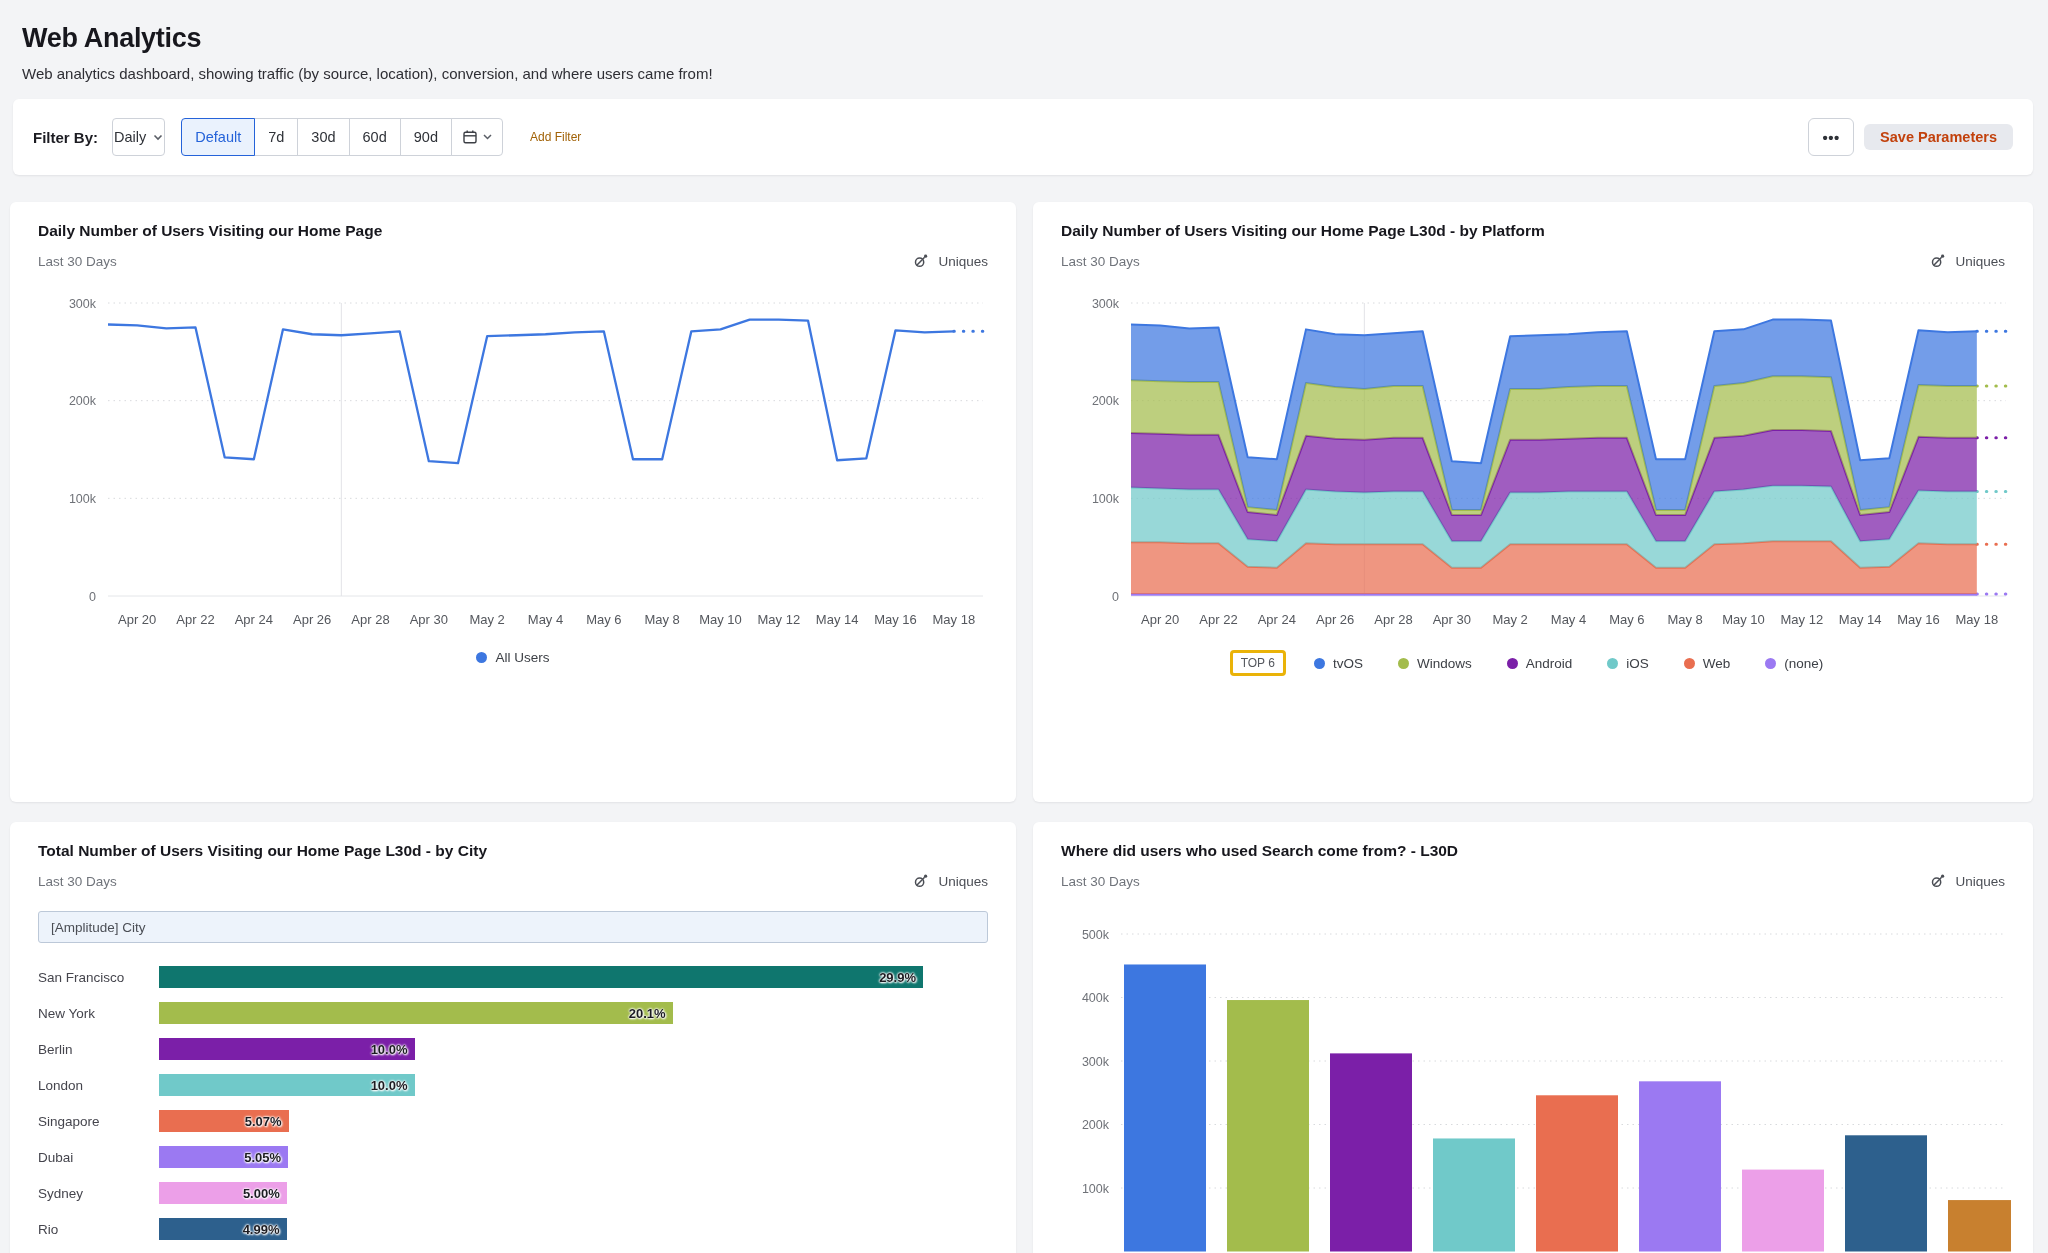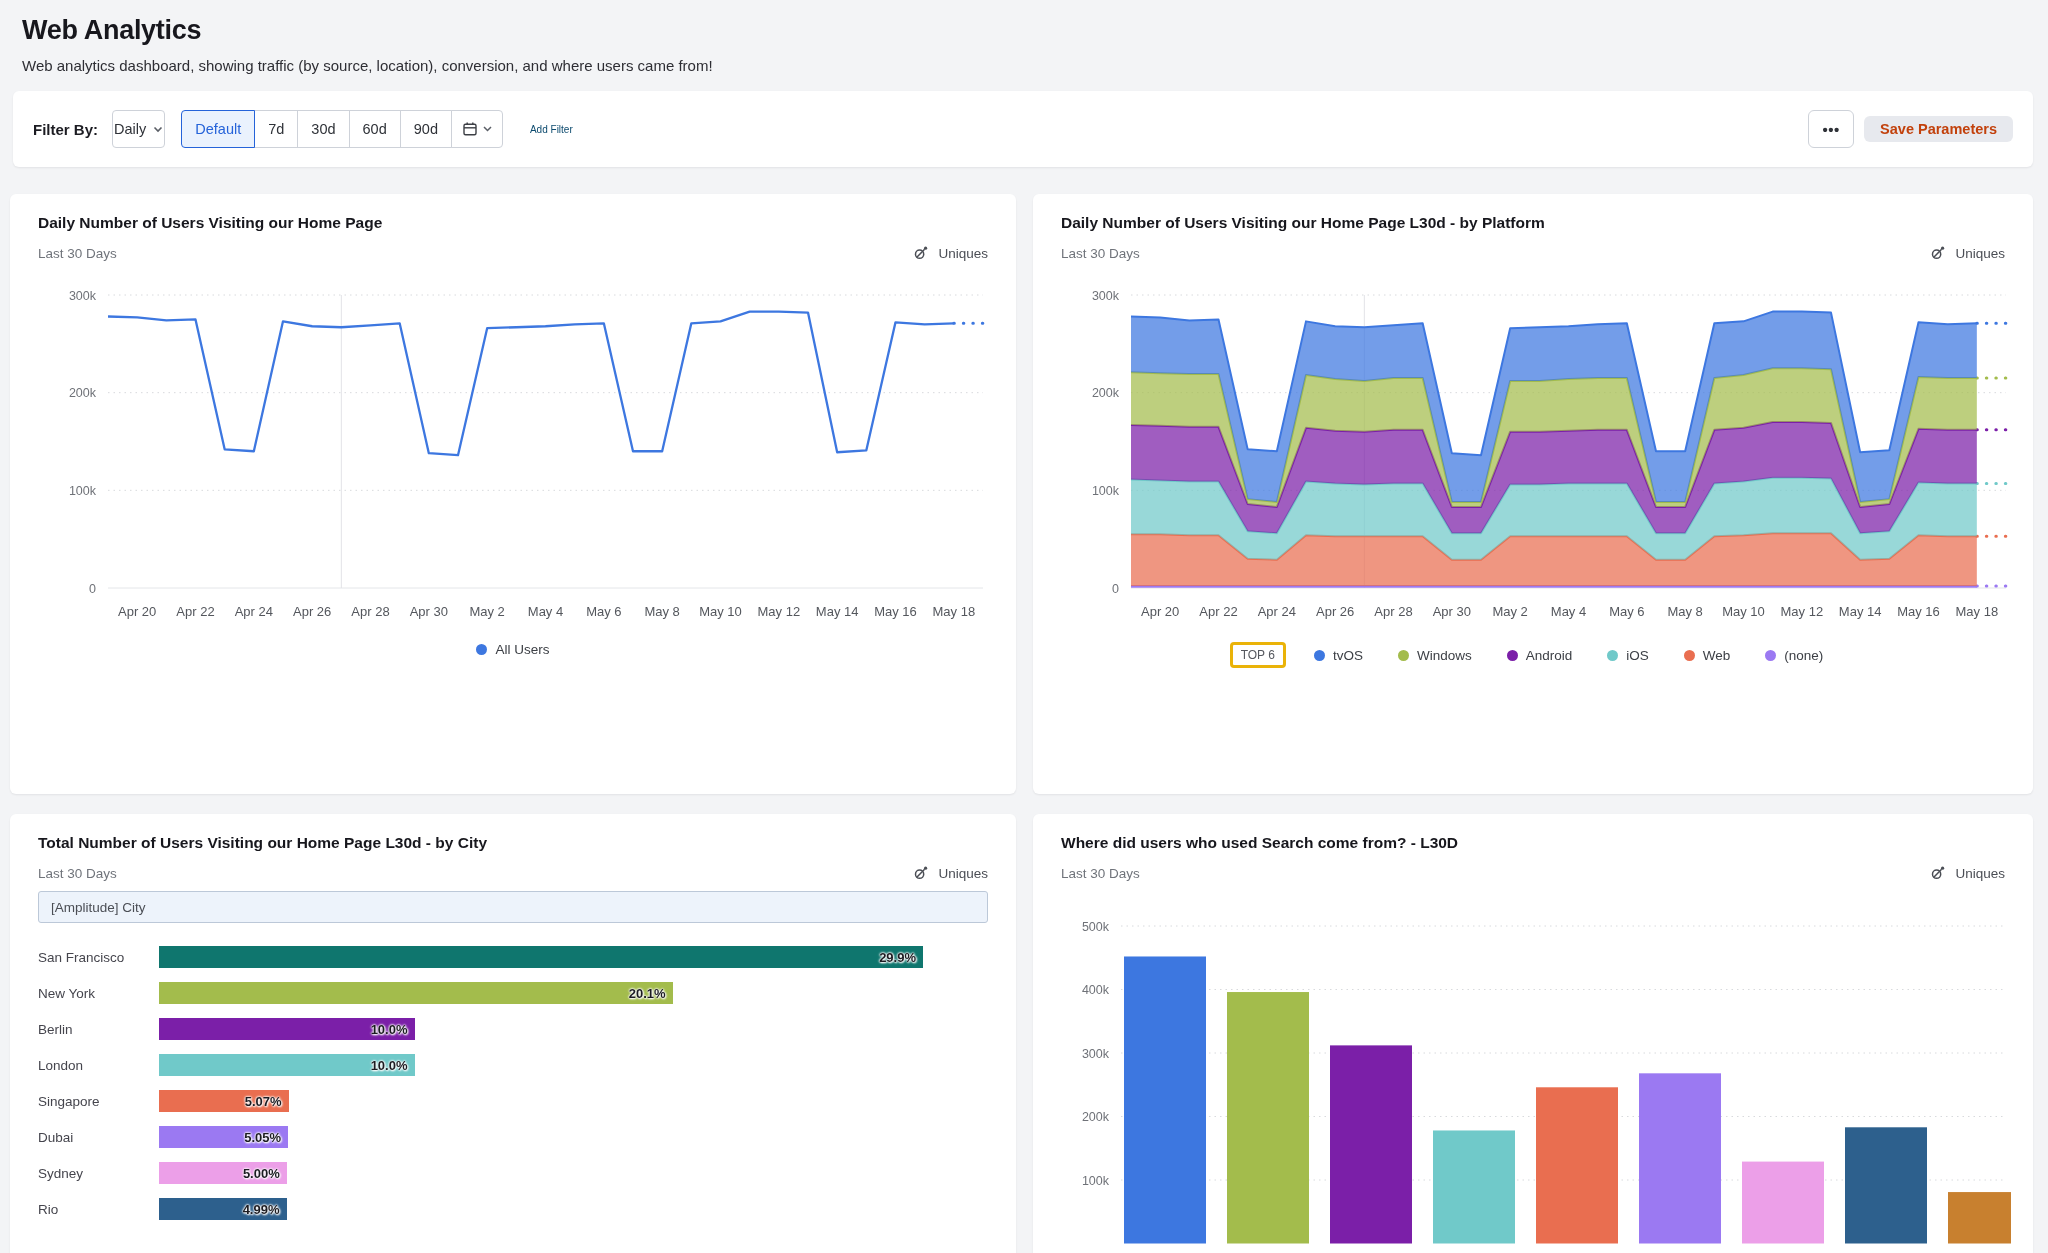--- a/index.html
+++ b/index.html
@@ -1,34 +1,34 @@
 <!DOCTYPE html>
 <html><head>
 <meta charset="utf-8">
 <style>
   html,body{margin:0;padding:0}
   body{width:2048px;height:1253px;overflow:hidden;background:#f3f4f6;
        font-family:"Liberation Sans",sans-serif;color:#17171d;position:relative}
-  .page-header{padding:15px 0 0 22px}
+  .page-header{padding:23px 0 0 22px}
   .page-title{font-size:27px;font-weight:700;letter-spacing:-.3px;color:#17171d;margin:0}
   .page-subtitle{font-size:15px;color:#2e2e34;margin-top:11px}
   .filter-card{margin:17px 15px 0 13px;background:#fff;border-radius:6px;height:76px;
        display:flex;align-items:center;padding:0 20px;box-sizing:border-box;
        box-shadow:0 1px 2px rgba(25,30,40,.08)}
   .filter-label{font-size:15px;font-weight:700;color:#1c1c22;margin-right:14px}
   .btn{background:#fff;border:1px solid #ced2d9;height:38px;display:inline-flex;
        align-items:center;font-size:14.5px;color:#2f3238;box-sizing:border-box;cursor:pointer}
   .granularity{border-radius:4px;padding:0 1px;gap:7px;margin-right:16px}
   .seg-group{display:flex}
   .seg{padding:0 13px;margin-left:-1px}
   .seg:first-child{border-radius:4px 0 0 4px;margin-left:0}
   .seg:last-child{border-radius:0 4px 4px 0}
   .seg.active{color:#2563d9;border-color:#2563d9;background:#eaf2fd;position:relative;z-index:1}
   .seg.cal{padding:0 10px;gap:5px}
-  .add-filter{font-size:10px;color:#0c4a6e;margin-left:27px}
+  .add-filter{font-size:12px;color:#a16207;margin-left:27px}
   .spacer{flex:1}
   .more-btn{width:46px;justify-content:center;border-radius:6px;font-weight:700;
        letter-spacing:.5px;font-size:15px}
   .save-btn{background:#e7e9ee;border:none;color:#c2410c;font-weight:700;font-size:14.5px;
        border-radius:6px;height:26px;padding:4px 16px;margin-left:10px}
   .cards{display:grid;grid-template-columns:1006px 1000px;gap:20px 17px;margin:27px 0 0 10px}
   .card{background:#fff;border-radius:6px;box-shadow:0 1px 2px rgba(25,30,40,.08);
        padding:20px 28px;box-sizing:border-box;overflow:hidden}
   .card.r1{height:600px}
   .card.r2{height:640px}
@@ -36,21 +36,21 @@
   .card-title{font-size:15.5px;font-weight:700;color:#17171d}
   .card-sub{font-size:13.5px;color:#70747b;margin-top:14px}
   .uniques{display:flex;align-items:center;gap:9px;color:#4b4e55;font-size:13.5px}
   .chart-wrap{margin-top:24px}
   .legend{display:flex;justify-content:center;align-items:center;gap:9px;margin-top:8px;
        font-size:13.5px;color:#3d4046}
   .legend .dot{width:11px;height:11px;border-radius:50%;display:inline-block}
   .legend .item{display:flex;align-items:center;gap:8px;margin:0 13px}
   .top-badge{border:3px solid #eab308;border-radius:4px;padding:3px 8px;font-size:12px;
        color:#55585e;margin-right:6px}
-  .city-field{margin-top:10px;height:30px;background:#edf3fb;border:1px solid #bcc8d8;
+  .city-field{margin-top:22px;height:30px;background:#edf3fb;border:1px solid #bcc8d8;
        border-radius:3px;display:flex;align-items:center;padding:0 12px;font-size:13.5px;
        color:#4b4e55}
   .city-rows{margin-top:16px}
   .city-row{display:flex;align-items:center;height:36px}
   .city-label{width:121px;font-size:13.5px;color:#45454d;flex:none;white-space:nowrap}
   .city-bar{height:22px;display:flex;align-items:center;justify-content:flex-end;
        padding-right:7px;box-sizing:border-box;font-size:13px;font-weight:700;color:#1c1c22;
        text-shadow:0 0 2px #fff,0 0 2px #fff,0 0 3px #fff,1px 1px 2px #fff}
 </style>
 </head>

